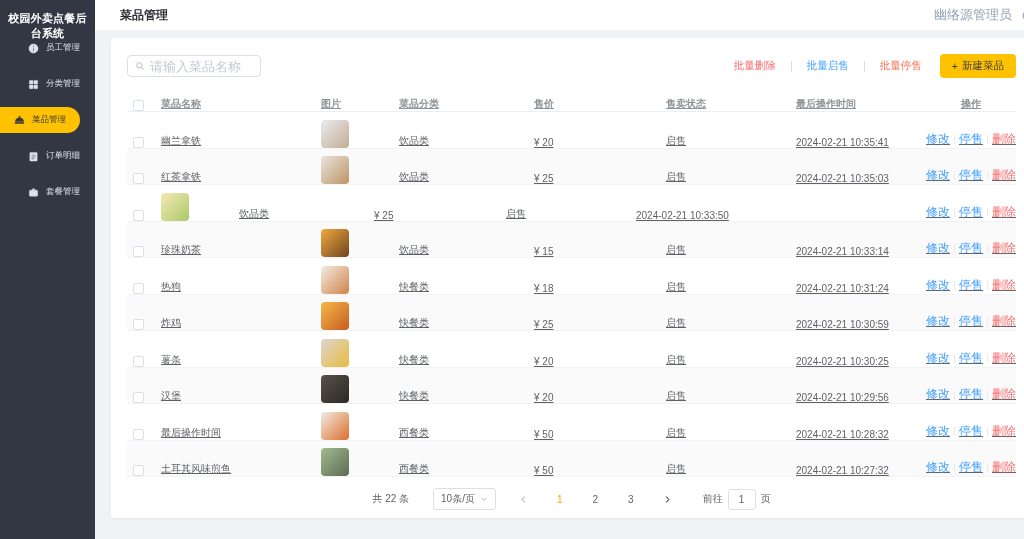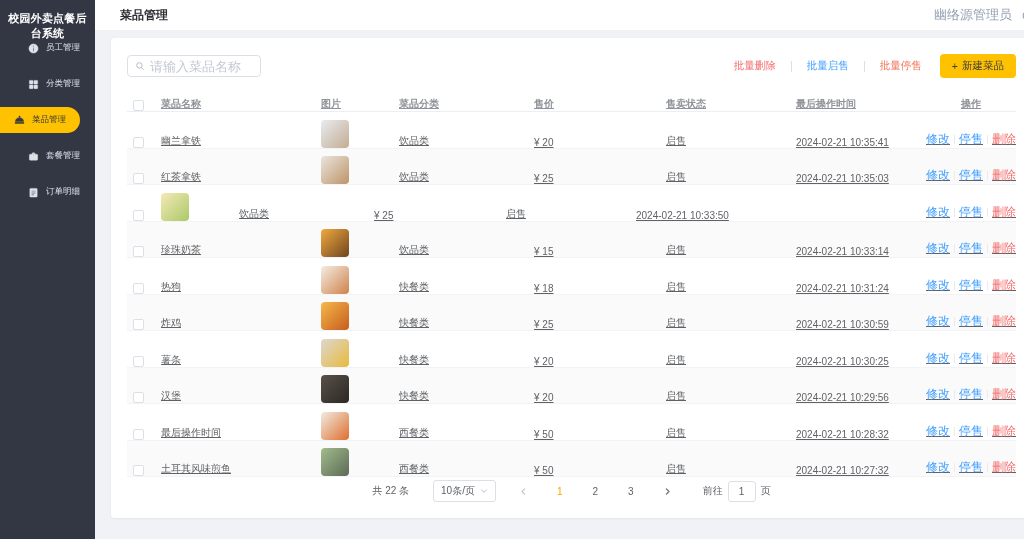--- a/index.html
+++ b/index.html
@@ -61,21 +61,21 @@
   .c-actions { flex:1; justify-content:flex-end; white-space:nowrap; }
   .t-head .c-actions { justify-content:center; }
   .checkbox { width:11px; height:11px; border:1px solid #dcdfe6; border-radius:2px; background:#fff; display:inline-block; cursor:pointer; }
   .dish-img { width:28px; height:28px; border-radius:4px; display:inline-block; }
   .lnk { font-size:12px; cursor:pointer; text-decoration:none; }
   .lnk.blue { color:#409eff; }
   .lnk.red { color:#f56c6c; }
   .sep { width:1px; height:9px; background:#e8ebf0; margin:0 4px; display:inline-block; }
 
   
-  .pager { display:flex; align-items:center; justify-content:center; margin-top:2px; height:24px; font-size:10px; color:#606266; gap:18px; }
+  .pager { display:flex; align-items:center; justify-content:center; margin-top:10px; height:24px; font-size:10px; color:#606266; gap:18px; }
   .pg-total { margin-right:6px; }
   .pg-size { display:flex; align-items:center; gap:5px; border:1px solid #dcdfe6; border-radius:3px; height:22px; padding:0 7px; cursor:pointer; color:#606266; }
   .pg-size svg { width:8px; height:8px; stroke:#b6bcc7; fill:none; }
   .pg-arrow { display:inline-flex; align-items:center; cursor:pointer; padding:0 5px; }
   .pg-arrow svg { width:9px; height:9px; fill:none; }
   .pg-arrow.prev svg { stroke:#c0c4cc; }
   .pg-arrow.next svg { stroke:#606266; }
   .pg-num { padding:0 6px; cursor:pointer; color:#606266; }
   .pg-num.active { color:#faa800; }
   .pg-goto { display:flex; align-items:center; gap:5px; margin-left:8px; }
@@ -120,33 +120,33 @@
                 <rect x="2" y="16" width="20" height="2.4" rx="1.2"></rect>
               </svg>
           </span>
           <span class="nav-label">菜品管理</span>
         </span>
       </div>
 
       <div class="nav-item">
         <span class="nav-icon">
           <svg viewBox="0 0 24 24">
-              <path d="M9 7V5.5C9 4.7 9.7 4 10.5 4h3c.8 0 1.5.7 1.5 1.5V7h4a2 2 0 0 1 2 2v9a2 2 0 0 1-2 2H5a2 2 0 0 1-2-2V9a2 2 0 0 1 2-2h4zm2-1v1h2V6h-2z"></path>
+              <path fill-rule="evenodd" d="M6 3h12a2 2 0 0 1 2 2v15a2 2 0 0 1-2 2H6a2 2 0 0 1-2-2V5a2 2 0 0 1 2-2zm2 5h8v2H8V8zm0 4h8v2H8v-2zm0 4h5v2H8v-2z"></path>
             </svg>
         </span>
-        <span class="nav-label">套餐管理</span>
+        <span class="nav-label">订单明细</span>
       </div>
 
       <div class="nav-item">
         <span class="nav-icon">
           <svg viewBox="0 0 24 24">
-              <path fill-rule="evenodd" d="M6 3h12a2 2 0 0 1 2 2v15a2 2 0 0 1-2 2H6a2 2 0 0 1-2-2V5a2 2 0 0 1 2-2zm2 5h8v2H8V8zm0 4h8v2H8v-2zm0 4h5v2H8v-2z"></path>
+              <path d="M9 7V5.5C9 4.7 9.7 4 10.5 4h3c.8 0 1.5.7 1.5 1.5V7h4a2 2 0 0 1 2 2v9a2 2 0 0 1-2 2H5a2 2 0 0 1-2-2V9a2 2 0 0 1 2-2h4zm2-1v1h2V6h-2z"></path>
             </svg>
         </span>
-        <span class="nav-label">订单明细</span>
+        <span class="nav-label">套餐管理</span>
       </div>
 
     </nav>
   </aside>
 
   <div class="main">
 
     <header class="topbar">
       <div class="page-title">菜品管理</div>
       <div class="topbar-right">

